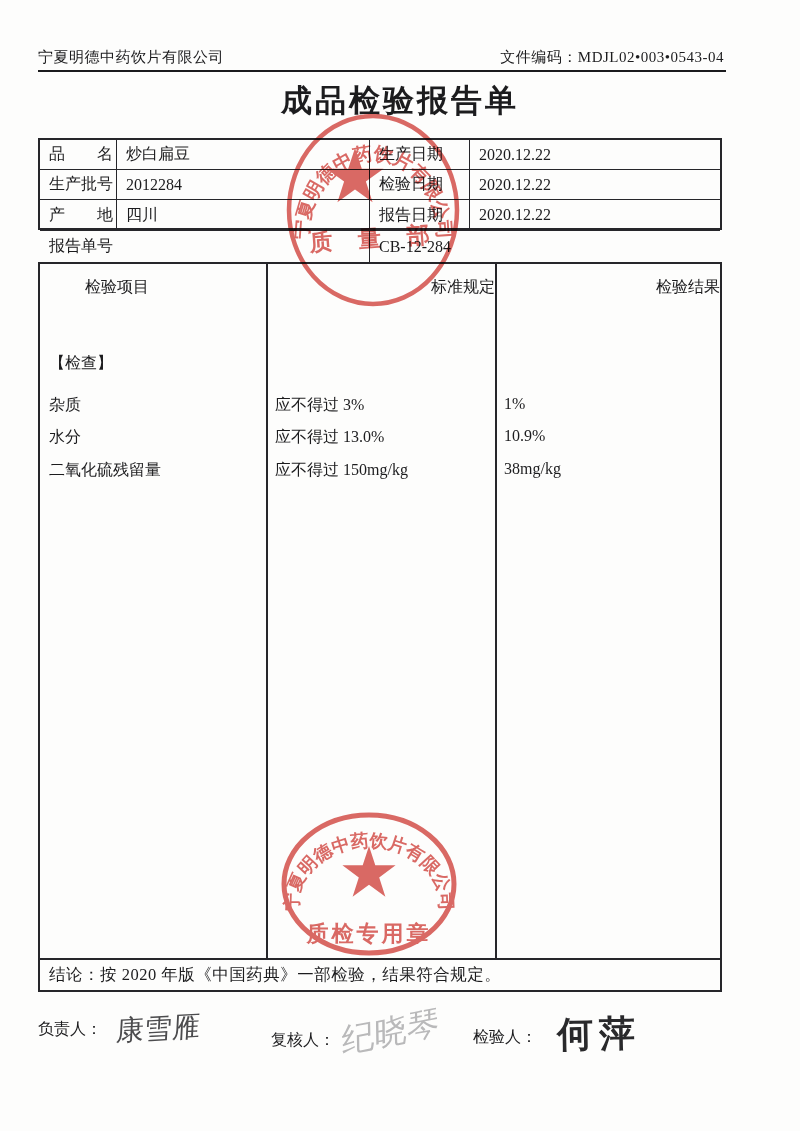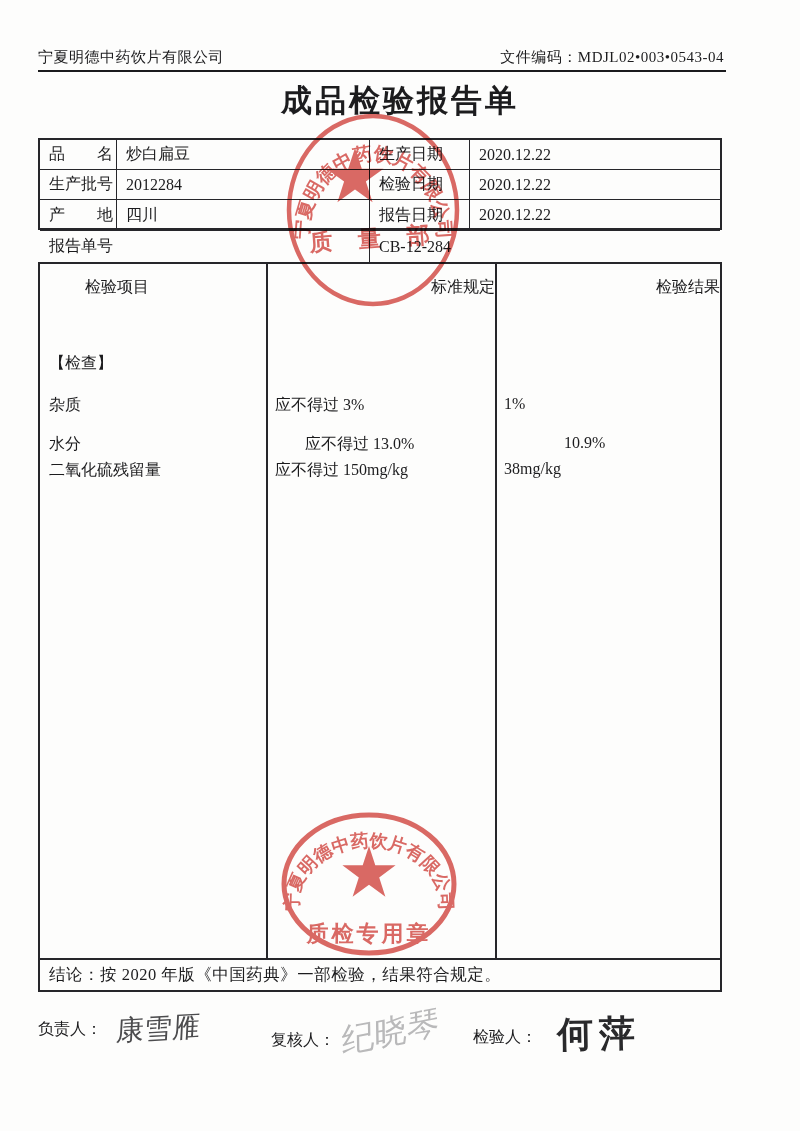--- a/index.html
+++ b/index.html
@@ -50,21 +50,21 @@
   .mrow {
     position:absolute; left:0; width:680px;
     display:grid; grid-template-columns:226px 229px 225px; white-space:nowrap;
   }
   .mrow > div { padding-left:9px; }
   .mrow .center { text-align:right; padding-left:16px; }
   .mrow-h  { top:13px; }
   .mrow-0  { top:66px; }
   .mrow-1  { top:89px; }
   .mrow-2  { top:131px; }
-  .mrow-3  { top:170px;gap:30px; }
+  .mrow-3  { top:163px; }
   .mrow-4  { top:196px; }
   .u { text-underline-offset:4px;margin-left:36px; }
   
   .conclusion {
     position:absolute; top:958px; left:38px; width:684px; height:34px;
     border:2px solid #26262a; display:flex; align-items:center;
     padding-left:9px; font-size:16.5px; letter-spacing:0.5px; background:transparent;
   }
   
   .signatures { position:absolute; top:998px; left:38px; width:684px; height:70px; font-size:16px; }

